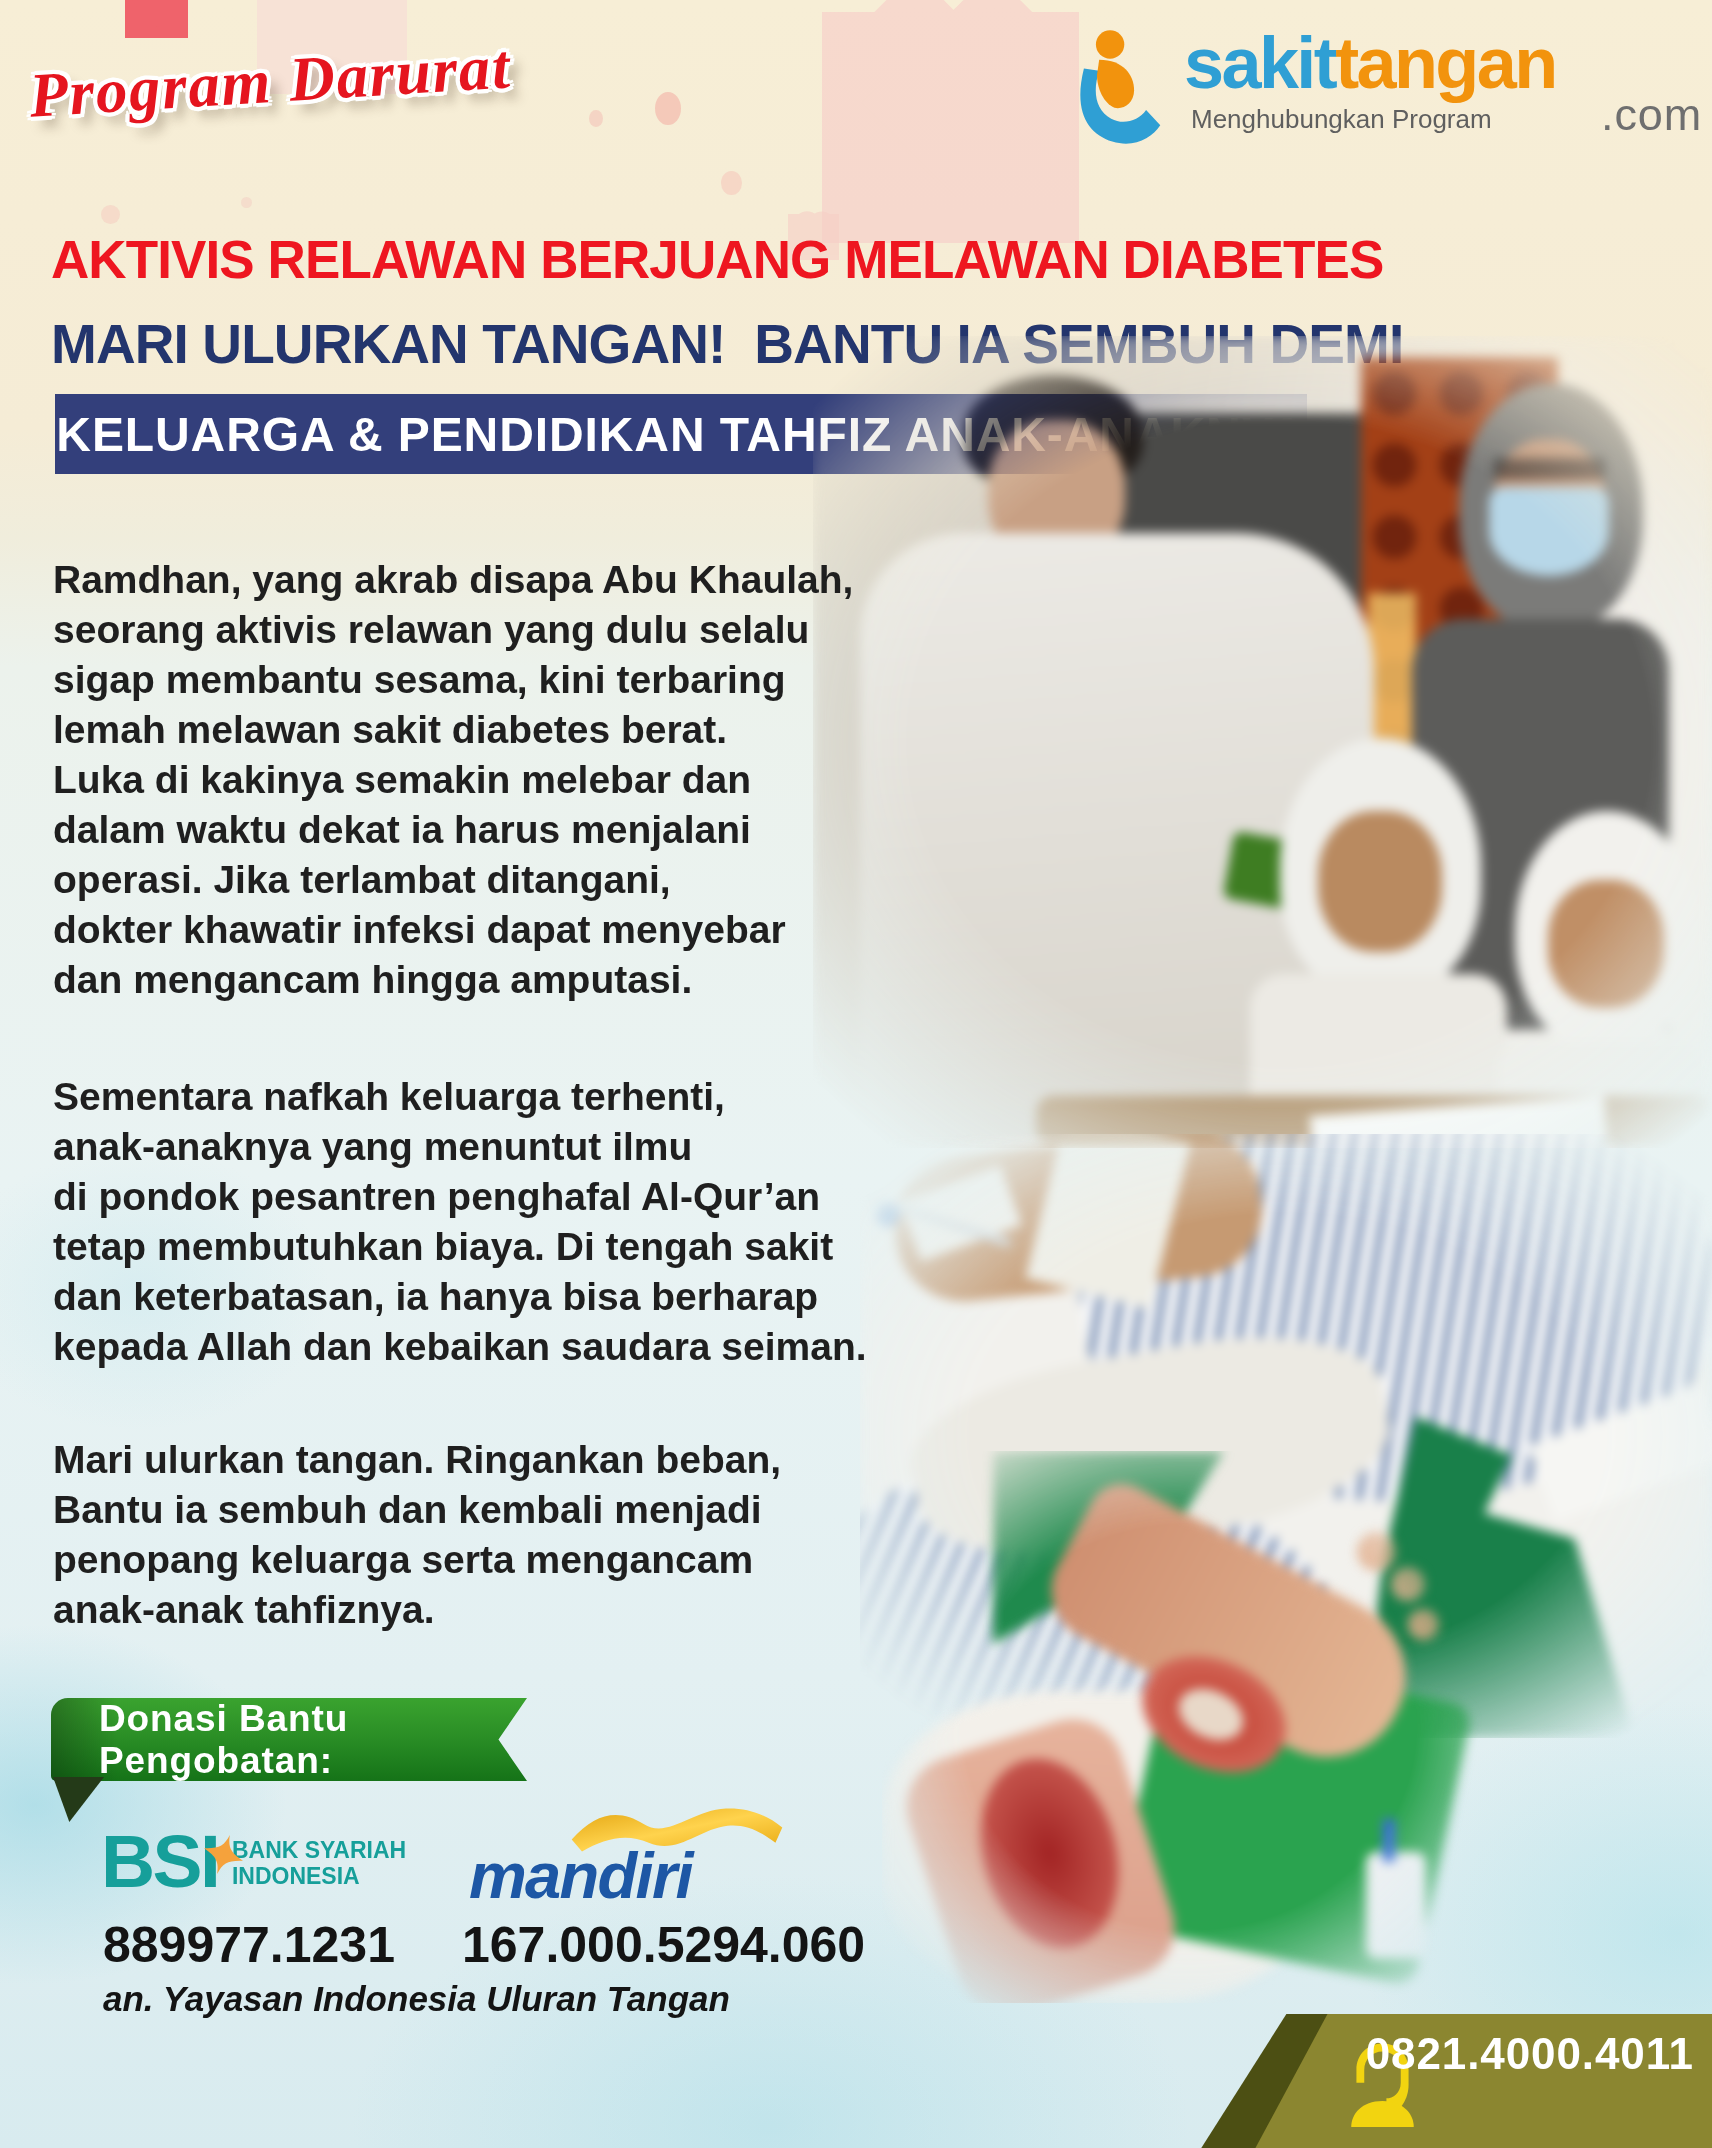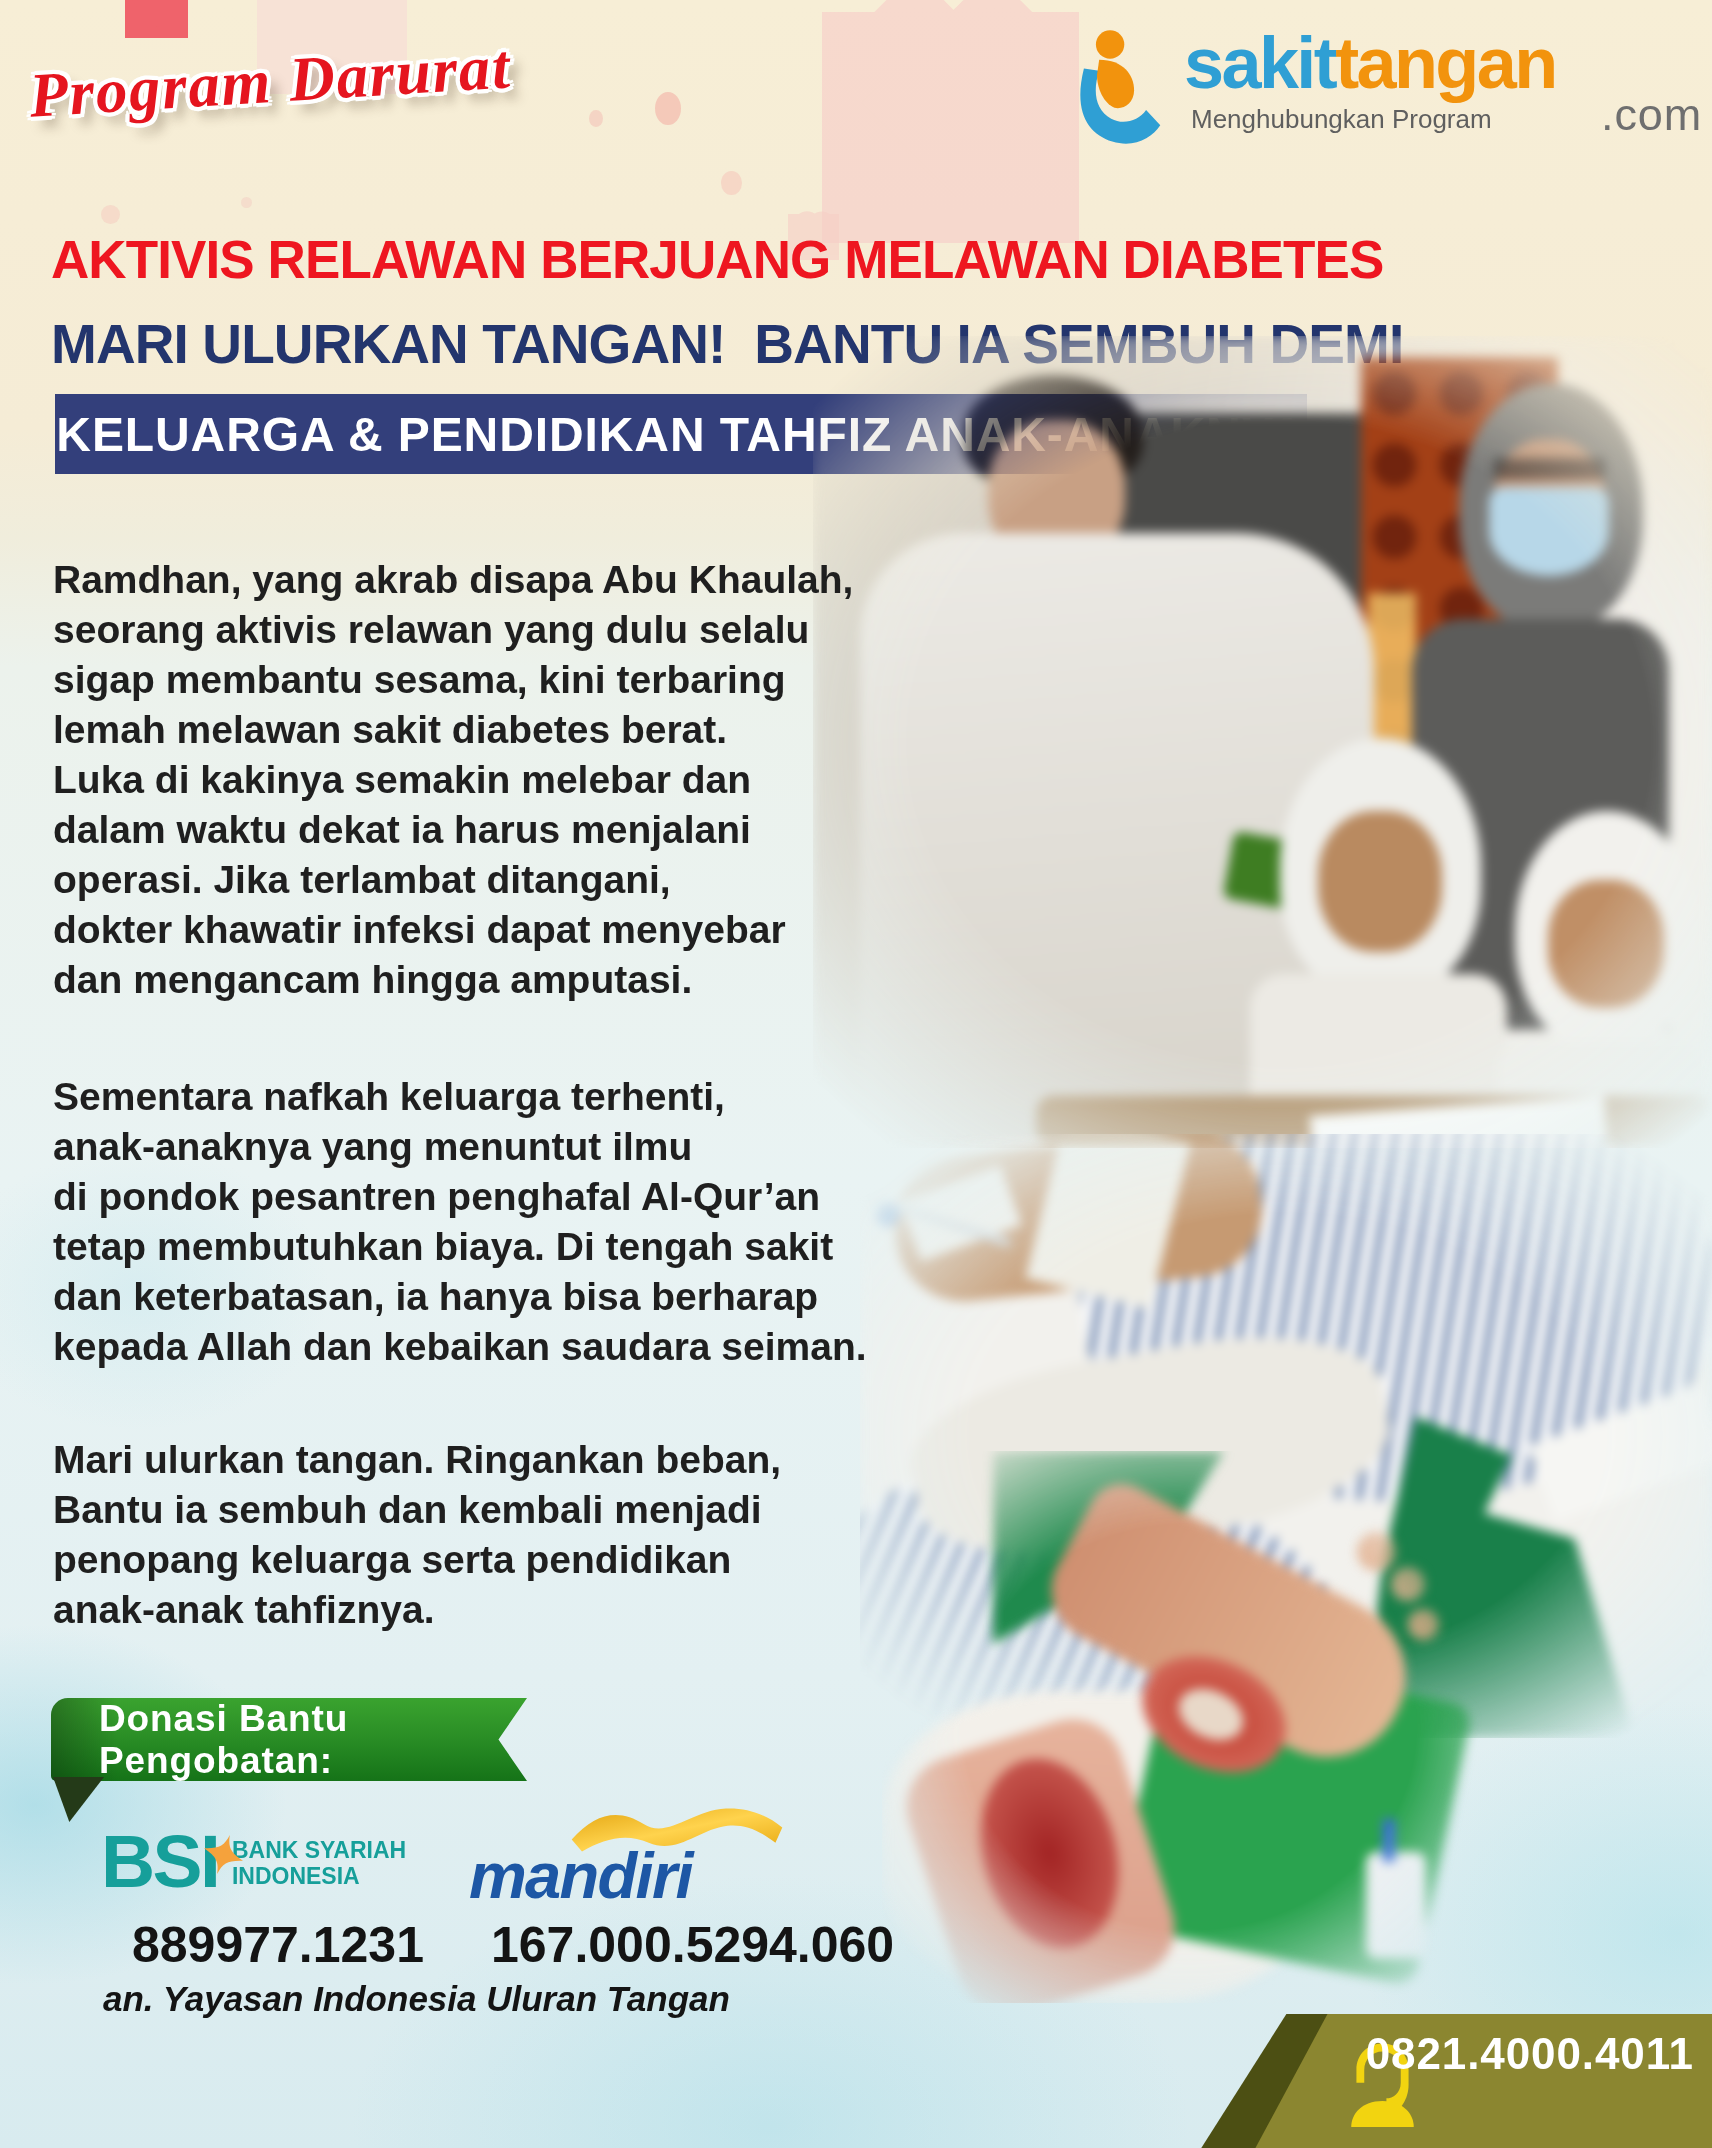--- a/index.html
+++ b/index.html
@@ -54,21 +54,21 @@
   .ribbon span{color:#fff;font-size:37px;font-weight:bold;padding-left:48px;letter-spacing:0.9px;}
   .ribbon-fold{left:53px;top:1777px;width:51px;height:45px;background:#243a18;clip-path:polygon(0 0,100% 0,32% 100%);}
   
   .bsi{left:101px;top:1822px;display:flex;align-items:flex-end;}
   .bsi-name{font-size:75px;font-weight:bold;color:#169f9a;letter-spacing:-2.6px;line-height:79px;position:relative;}
   .bsi-star{position:absolute;right:-26px;top:-12px;}
   .bsi-sub{margin-left:13.7px;padding-bottom:12px;font-size:23px;font-weight:bold;color:#169f9a;line-height:26px;letter-spacing:0px;}
   .mandiri{left:469px;top:1805px;width:411px;height:111px;}
   .mandiri-wave{position:absolute;left:101px;top:0px;}
   .mandiri-name{position:absolute;left:0px;top:33px;font-size:65px;font-weight:bold;color:#1d57a5;letter-spacing:-1.7px;font-style:italic;}
-  .acct{top:1916px;font-size:50px;font-weight:bold;color:#141414;letter-spacing:0px;margin-left:29px;}
+  .acct{top:1916px;font-size:50px;font-weight:bold;color:#141414;letter-spacing:0px;}
   .acct1{left:103px;} .acct2{left:462px;}
   .holder{left:103px;top:1979px;font-size:35px;font-style:italic;font-weight:bold;color:#141414;}
   
   .footer-bar{left:0;top:2080px;width:1712px;height:68px;background:linear-gradient(90deg,#544e10,#6f6518 70%,#79701e);z-index:2;}
   .website{position:absolute;left:103px;top:0;width:942px;height:68px;line-height:68px;text-align:center;
     color:#fff;font-family:"Liberation Serif",serif;font-weight:bold;font-size:46px;letter-spacing:1.7px;}
   .phonebox{left:1199px;top:2014px;width:514px;height:172px;z-index:3;}
   .phone-main{position:absolute;inset:0;background:#8b8630;clip-path:polygon(25% 0,100% 0,100% 100%,7% 100%);}
   .phone-wedge{position:absolute;inset:0;background:#4c4f13;clip-path:polygon(17% 0,26% 0,9% 100%,0 100%,0 80%);}
   .phone-nums{position:absolute;right:19px;top:12px;text-align:right;color:#fff;font-weight:bold;font-size:44px;line-height:55px;letter-spacing:0.9px;}
@@ -183,21 +183,21 @@
 dokter khawatir infeksi dapat menyebar
 dan mengancam hingga amputasi.</div>
   <div class="abs copy p2">Sementara nafkah keluarga terhenti,
 anak-anaknya yang menuntut ilmu
 di pondok pesantren penghafal Al-Qur’an
 tetap membutuhkan biaya. Di tengah sakit
 dan keterbatasan, ia hanya bisa berharap
 kepada Allah dan kebaikan saudara seiman.</div>
   <div class="abs copy p3">Mari ulurkan tangan. Ringankan beban,
 Bantu ia sembuh dan kembali menjadi
-penopang keluarga serta pendidikan
+penopang keluarga serta mengancam
 anak-anak tahfiznya.</div>
 
   <div class="abs ribbon">
     <span>Donasi Bantu Pengobatan:</span>
   </div>
   <div class="abs ribbon-fold"></div>
 
   <div class="abs bsi">
     <div class="bsi-name">
       <span>BSI</span>

